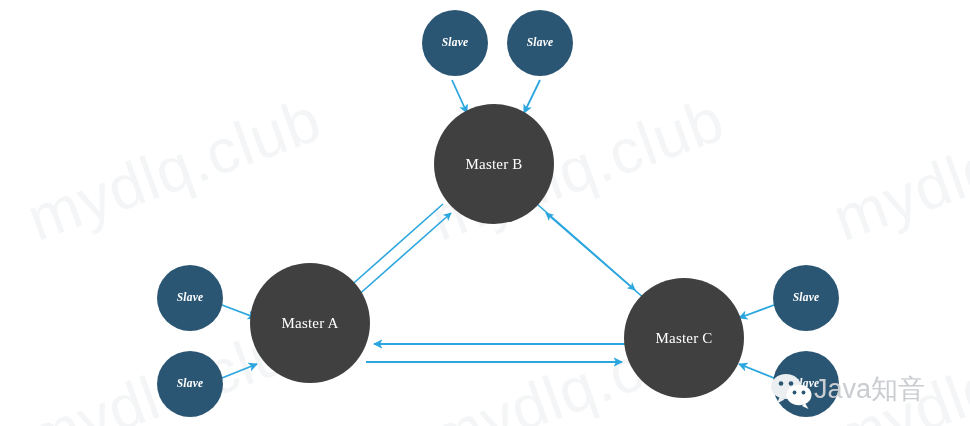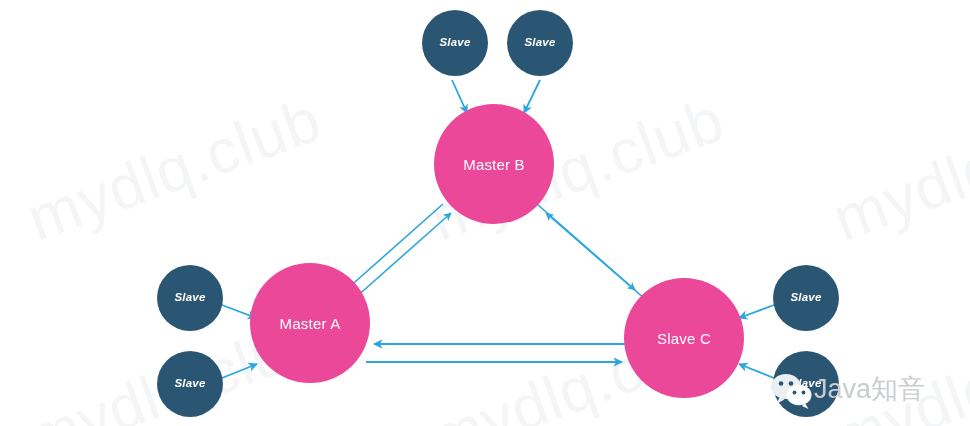--- a/index.html
+++ b/index.html
@@ -46,29 +46,29 @@
   .node {
     position: absolute;
     border-radius: 50%;
     display: flex;
     align-items: center;
     justify-content: center;
     box-sizing: border-box;
     z-index: 3;
   }
   .node-master {
-    background: #ec4899;
+    background: #404040;
     color: #ffffff;
   }
   .node-slave {
     background: #2A5674;
     color: #ffffff;
   }
   .node-label {
-    font-family: Liberation Sans, sans-serif;
+    font-family: Liberation Serif, serif;
     color: #ffffff;
     text-align: left;
     line-height: 1;
   }
   .node-master .node-label {
     font-size: 15px;
     font-weight: 400;
     font-style: normal;
     letter-spacing: 0.2px;
   }
@@ -147,21 +147,21 @@
       <div class="node node-slave" style="left: 507px; top: 10px; width: 66px; height: 66px;">
         <span class="node-label">Slave</span>
       </div>
       <div class="node node-master" style="left: 434px; top: 104px; width: 120px; height: 120px;">
         <span class="node-label">Master B</span>
       </div>
       <div class="node node-master" style="left: 250px; top: 263px; width: 120px; height: 120px;">
         <span class="node-label">Master A</span>
       </div>
       <div class="node node-master" style="left: 624px; top: 278px; width: 120px; height: 120px;">
-        <span class="node-label">Slave C</span>
+        <span class="node-label">Master C</span>
       </div>
       <div class="node node-slave" style="left: 157px; top: 265px; width: 66px; height: 66px;">
         <span class="node-label">Slave</span>
       </div>
       <div class="node node-slave" style="left: 157px; top: 351px; width: 66px; height: 66px;">
         <span class="node-label">Slave</span>
       </div>
       <div class="node node-slave" style="left: 773px; top: 265px; width: 66px; height: 66px;">
         <span class="node-label">Slave</span>
       </div>

